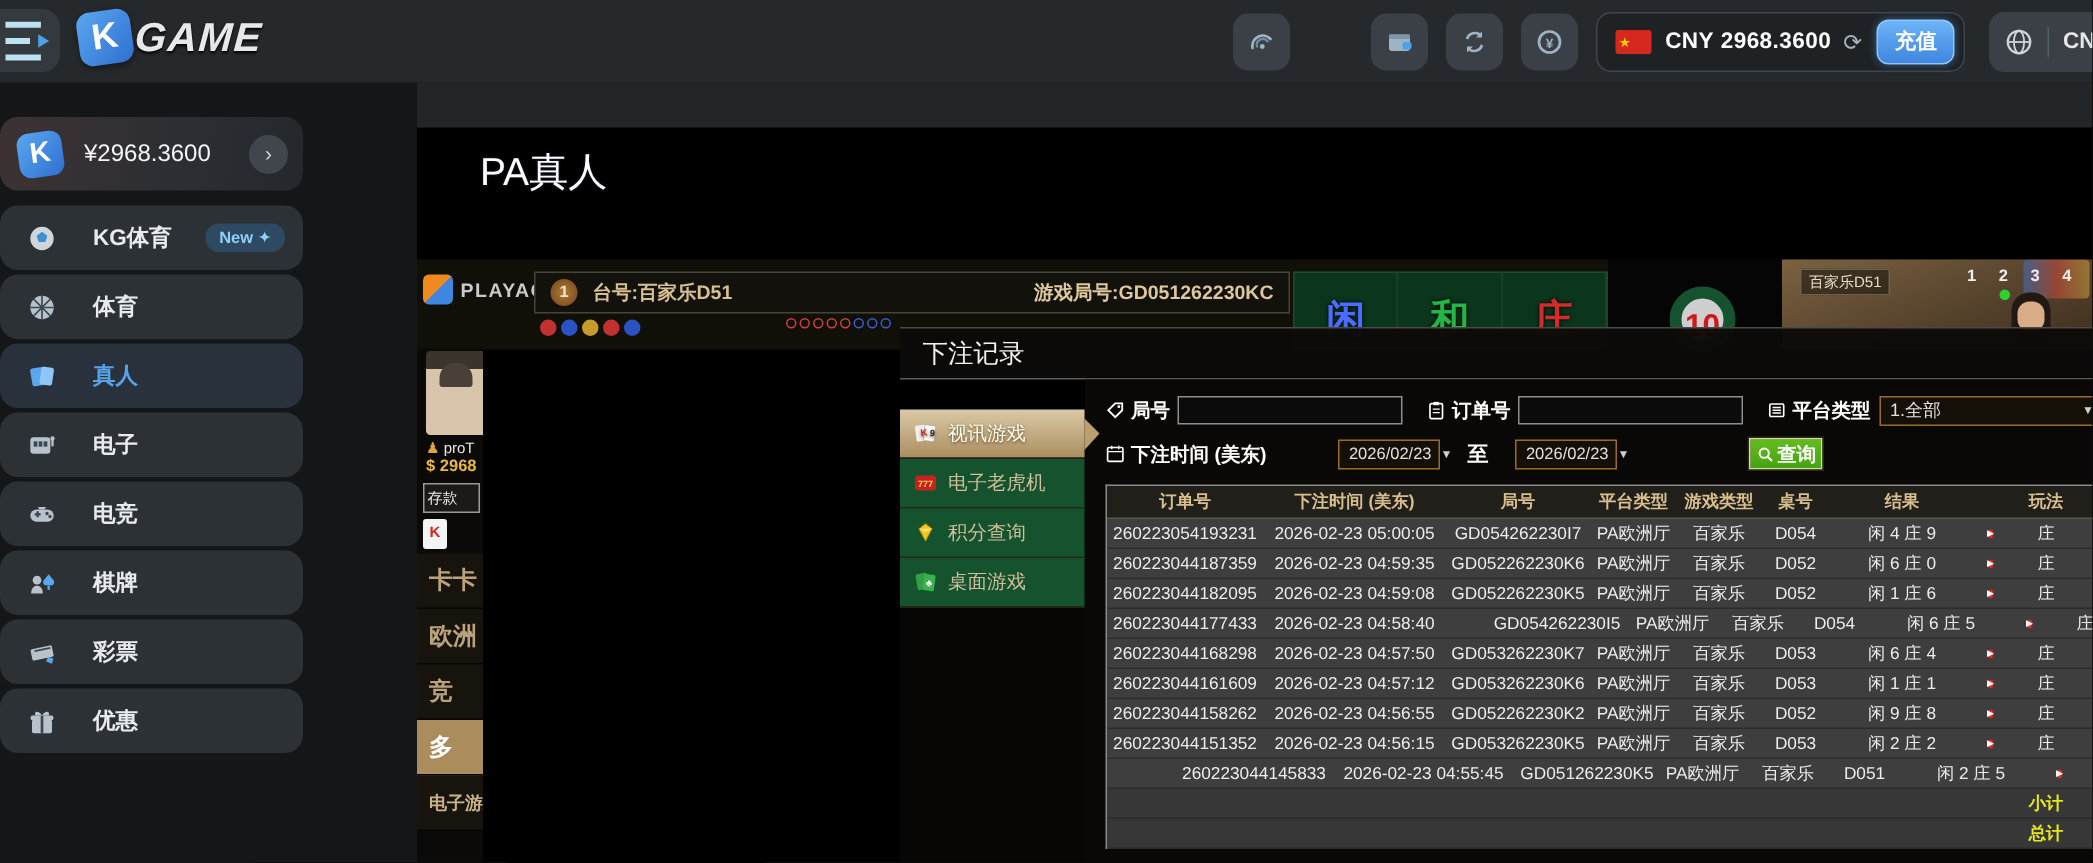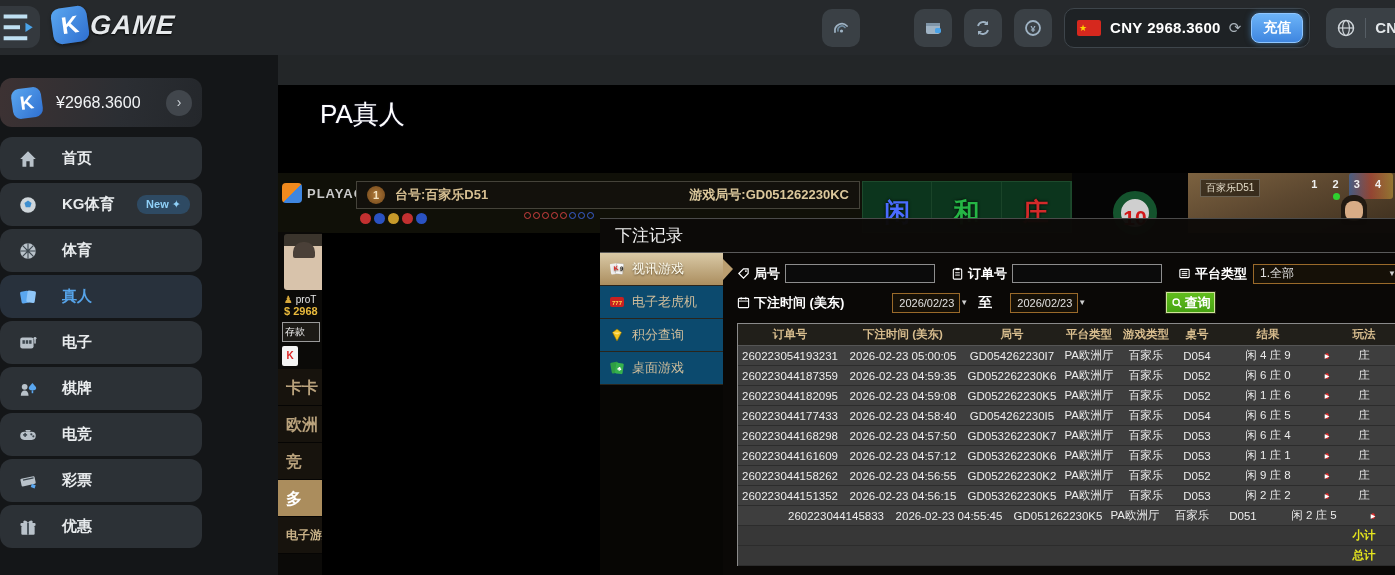--- a/index.html
+++ b/index.html
@@ -84,22 +84,22 @@
   .lob-card { margin:3px 0 3px 4px; width:16px; height:20px; background:#f4f4f4; border-radius:2px; color:#d22; font-size:10px; font-weight:bold; text-align:center; line-height:20px; }
   .lob-row { height:37px; border-bottom:1px solid #060504; background:#17130d; color:#b9a27c; font-size:16px; font-weight:bold; line-height:37px; padding-left:8px; white-space:nowrap; overflow:hidden; }
   .lob-row.active { background:#ab8d5d; color:#ffffff; }
   .lob-row.small { font-size:12px; color:#c9b288; }
 
   
   .modal { position:absolute; left:322px; top:163px; width:1073px; bottom:0; z-index:40; display:flex; flex-direction:column; }
   .modal-header { height:35px; background:rgba(12,10,8,.97); border-bottom:1px solid #5a5a5a; border-top:1px solid #4a4a4a; display:flex; align-items:center; }
   .modal-title { color:#f2f2f2; font-size:17px; padding-left:15px; }
   .modal-body { flex:1; display:flex; }
-  .tabs { width:123px; background:#070604; display:flex; flex-direction:column; }
-  .tab { height:33px; display:flex; align-items:center; padding-left:9px; color:#cfbd9b; font-size:13px; border-bottom:1px solid #2a251c; cursor:pointer; position:relative; background:#0c4a6e; }
+  .tabs { width:123px; background:#070604; display:flex; flex-direction:column;margin-top:20px; }
+  .tab { height:33px; display:flex; align-items:center; padding-left:9px; color:#cfbd9b; font-size:13px; border-bottom:1px solid #2a251c; cursor:pointer; position:relative; background:#14532d; }
   .tab .t-ic { width:16px; height:16px; margin-right:7px; flex:none; }
   .tab .t-ic svg { width:16px; height:16px; }
   .tab.active { background:linear-gradient(#d9c9a6,#ab8e5f); color:#fffef2; text-shadow:0 1px 2px rgba(60,40,10,.8); }
   .tab.active::after { content:""; position:absolute; right:-10px; top:6px; border-left:10px solid #bb9f70; border-top:10px solid transparent; border-bottom:11px solid transparent; z-index:5; }
   .panel { flex:1; background:rgba(11,9,6,.94); padding:10px 0 0 14px; overflow:hidden; }
   .f-row { display:flex; align-items:center; height:21px; margin-bottom:8px; }
   .f-row2 { display:flex; align-items:center; height:21px; margin-bottom:10px; }
   .f-label { color:#fff; font-size:13px; font-weight:bold; display:flex; align-items:center; white-space:nowrap; }
   .f-label svg { width:13px; height:13px; margin-right:4px; }
   .txt { width:150px; height:19px; background:#0b0b0b; border:1px solid #8d8d8d; color:#ddd; font-size:12px; padding:0 4px; margin-left:5px; }
@@ -189,26 +189,20 @@
 
   <aside class="sidebar">
     <div class="wallet-card">
       <span class="wallet-k">K</span>
       <span class="wallet-amt">¥2968.3600</span>
       <span class="wallet-more">›</span>
     </div>
     <nav id="side-menu">
         <div class="side-item">
           <span class="s-ic"><svg viewBox="0 0 18 18">
-              <path d="M2 9 9 2l7 7h-2v7h-3.5v-5h-3v5H4V9z" fill="#b9c2ca"></path>
-            </svg></span>
-          <span class="side-label">首页</span>
-        </div>
-        <div class="side-item">
-          <span class="s-ic"><svg viewBox="0 0 18 18">
               <circle cx="9" cy="9" r="7" fill="#cfd6db"></circle>
               <path d="M9 5l3.2 2.3-1.2 3.8H7L5.8 7.3z" fill="#3e8fd0"></path>
             </svg></span>
           <span class="side-label">KG体育</span>
           <span class="side-badge">New ✦</span>
         </div>
         <div class="side-item">
           <span class="s-ic"><svg viewBox="0 0 18 18">
               <circle cx="9" cy="9" r="7" fill="#b9c2ca"></circle>
               <path d="M2 9h14M9 2v14M4 4c3 3 7 7 10 10M14 4C11 7 7 11 4 14" stroke="#3d474f" stroke-width="1" fill="none"></path>
@@ -228,37 +222,37 @@
               <rect x="4" y="6.5" width="2.2" height="3.2" fill="#3d474f"></rect>
               <rect x="7" y="6.5" width="2.2" height="3.2" fill="#3d474f"></rect>
               <rect x="10" y="6.5" width="2.2" height="3.2" fill="#3d474f"></rect>
               <rect x="14.6" y="5.5" width="1.4" height="4" fill="#b9c2ca"></rect>
               <circle cx="15.3" cy="4.8" r="1.3" fill="#b9c2ca"></circle>
             </svg></span>
           <span class="side-label">电子</span>
         </div>
         <div class="side-item">
           <span class="s-ic"><svg viewBox="0 0 18 18">
-              <circle cx="6" cy="7" r="2.6" fill="#b9c2ca"></circle>
-              <path d="M2.5 15c0-3 1.6-4.6 3.5-4.6S9.5 12 9.5 15z" fill="#b9c2ca"></path>
-              <path d="M13 3.5l2.9 3.5c1 1.3.1 3.1-1.4 3.1h-3c-1.5 0-2.4-1.8-1.4-3.1z" fill="#5aa7f0"></path>
-              <rect x="12.3" y="10.2" width="1.4" height="2.6" fill="#5aa7f0"></rect>
-            </svg></span>
-          <span class="side-label">棋牌</span>
-        </div>
-        <div class="side-item">
-          <span class="s-ic"><svg viewBox="0 0 18 18">
               <rect x="2" y="6" width="14" height="7.4" rx="3.7" fill="#b9c2ca"></rect>
               <rect x="4.6" y="8.2" width="3.6" height="1.4" fill="#3d474f"></rect>
               <rect x="5.7" y="7.1" width="1.4" height="3.6" fill="#3d474f"></rect>
               <circle cx="12" cy="8.4" r="1" fill="#3d474f"></circle>
               <circle cx="13.8" cy="10.2" r="1" fill="#3d474f"></circle>
               <path d="M6.5 4.5h5l-1 1.5h-3z" fill="#b9c2ca"></path>
             </svg></span>
           <span class="side-label">电竞</span>
+        </div>
+        <div class="side-item">
+          <span class="s-ic"><svg viewBox="0 0 18 18">
+              <circle cx="6" cy="7" r="2.6" fill="#b9c2ca"></circle>
+              <path d="M2.5 15c0-3 1.6-4.6 3.5-4.6S9.5 12 9.5 15z" fill="#b9c2ca"></path>
+              <path d="M13 3.5l2.9 3.5c1 1.3.1 3.1-1.4 3.1h-3c-1.5 0-2.4-1.8-1.4-3.1z" fill="#5aa7f0"></path>
+              <rect x="12.3" y="10.2" width="1.4" height="2.6" fill="#5aa7f0"></rect>
+            </svg></span>
+          <span class="side-label">棋牌</span>
         </div>
         <div class="side-item">
           <span class="s-ic"><svg viewBox="0 0 18 18">
               <rect x="2.5" y="5.8" width="13" height="7" rx="1" fill="#b9c2ca" transform="rotate(-12 9 9)"></rect>
               <path d="M4.5 8.2l9.5-2" stroke="#3d474f" fill="none"></path>
               <path d="M12.5 11.5l3.4 1.3-1 2.9-3.4-1.3z" fill="#5aa7f0"></path>
             </svg></span>
           <span class="side-label">彩票</span>
         </div>
         <div class="side-item">
@@ -485,21 +479,21 @@
                 <div class="tcell" style="width: 56px;">百家乐</div>
                 <div class="tcell" style="width: 46px;">D052</div>
                 <div class="tcell" style="width: 96px;">闲 1 庄 6</div>
                 <div class="tcell" style="width: 22px;"><span class="playbtn">▶</span></div>
                 <div class="tcell" style="width: 52px;">庄</div>
                 <div class="tcell" style="width: 62px;">700</div>
               </div>
               <div class="trow ">
                 <div class="tcell" style="width: 104px;">260223044177433</div>
                 <div class="tcell" style="width: 122px;">2026-02-23 04:58:40</div>
-                <div class="tcell" style="width: 96px;">GD054262230I5</div>
+                <div class="tcell" style="width: 96px; margin-left: 26px;">GD054262230I5</div>
                 <div class="tcell" style="width: 58px;">PA欧洲厅</div>
                 <div class="tcell" style="width: 56px;">百家乐</div>
                 <div class="tcell" style="width: 46px;">D054</div>
                 <div class="tcell" style="width: 96px;">闲 6 庄 5</div>
                 <div class="tcell" style="width: 22px;"><span class="playbtn">▶</span></div>
                 <div class="tcell" style="width: 52px;">庄</div>
                 <div class="tcell" style="width: 62px;">350</div>
               </div>
               <div class="trow ">
                 <div class="tcell" style="width: 104px;">260223044168298</div>

